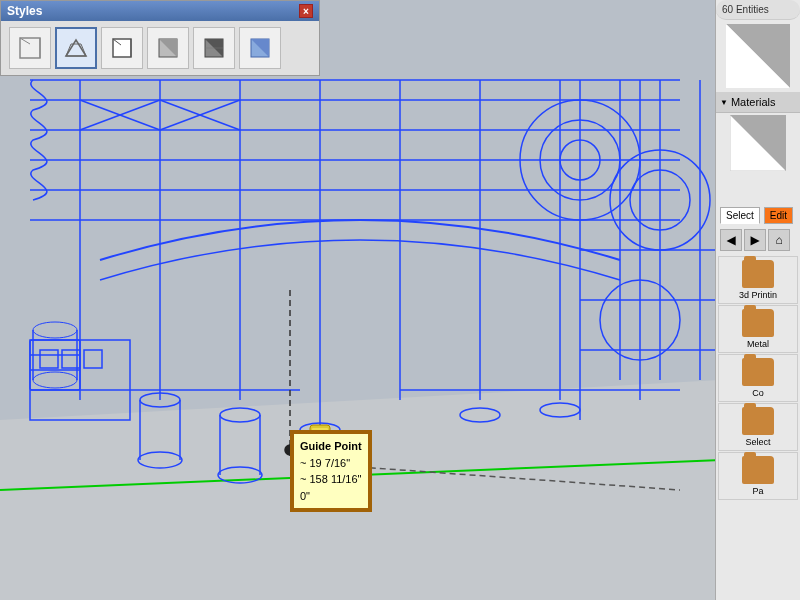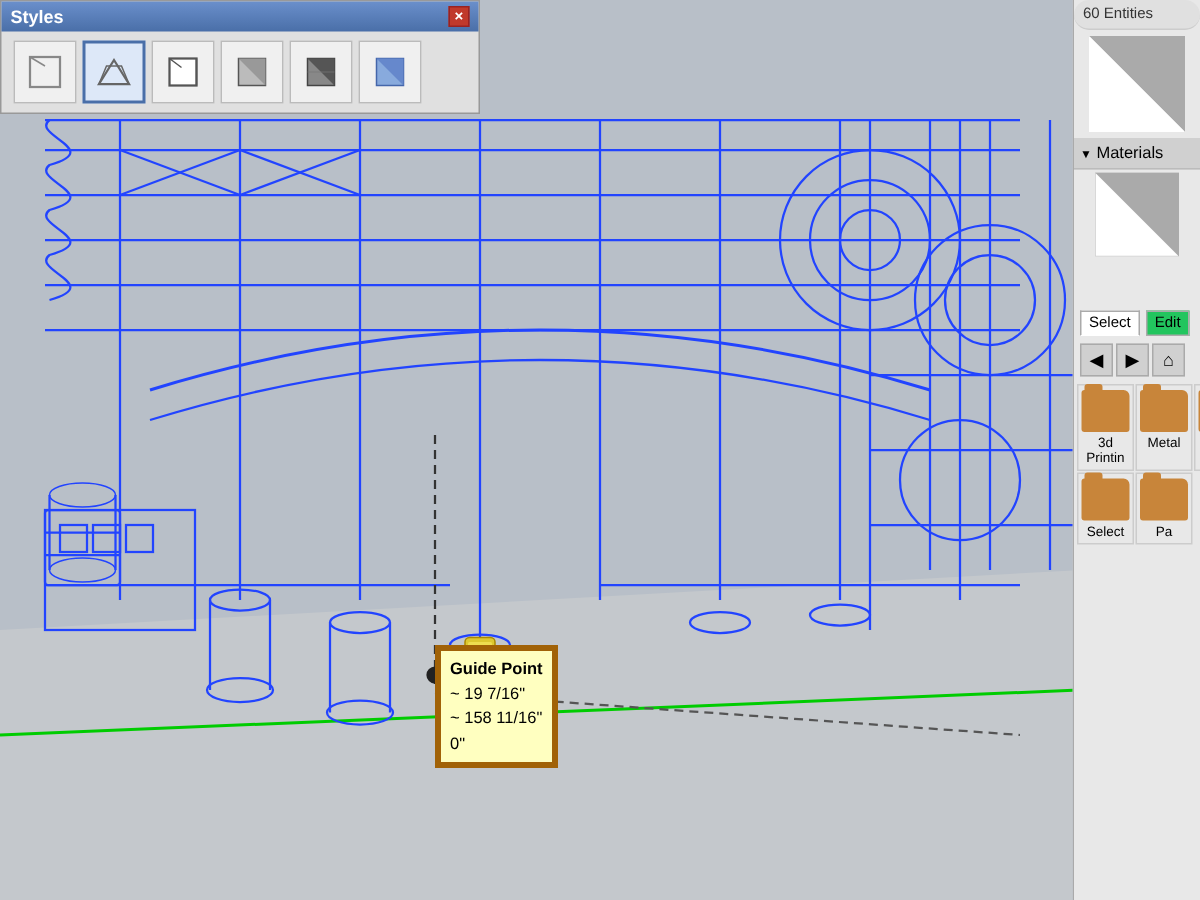--- a/index.html
+++ b/index.html
@@ -89,42 +89,42 @@
     }
     .materials-tabs {
       display: flex;
       gap: 4px;
       padding: 2px 4px;
       font-size: 10px;
       margin-top: 32px;
     }
     .mat-tab {
       padding: 2px 5px;
-      background: #22c55e;
+      background: #f97316;
       border: 1px solid #aaa;
       cursor: pointer;
     }
     .mat-tab.active { background: #fff; border-bottom: 1px solid #fff; }
     .nav-buttons {
       display: flex;
       gap: 2px;
       padding: 3px 4px;
       align-items: center;
     }
     .nav-btn {
       width: 22px; height: 22px;
       background: #d0d0d0;
       border: 1px solid #aaa;
       display: flex; align-items: center; justify-content: center;
       font-size: 12px;
       cursor: pointer;
     }
     .folder-grid {
       display: grid;
-      grid-template-columns: 1fr 1fr 1fr;
+      grid-template-columns: 1fr;
       gap: 1px;
       padding: 2px;
     }
     .folder-item {
       display: flex;
       flex-direction: column;
       align-items: center;
       padding: 3px 2px;
       background: #e8e8e8;
       border: 1px solid #ccc;

